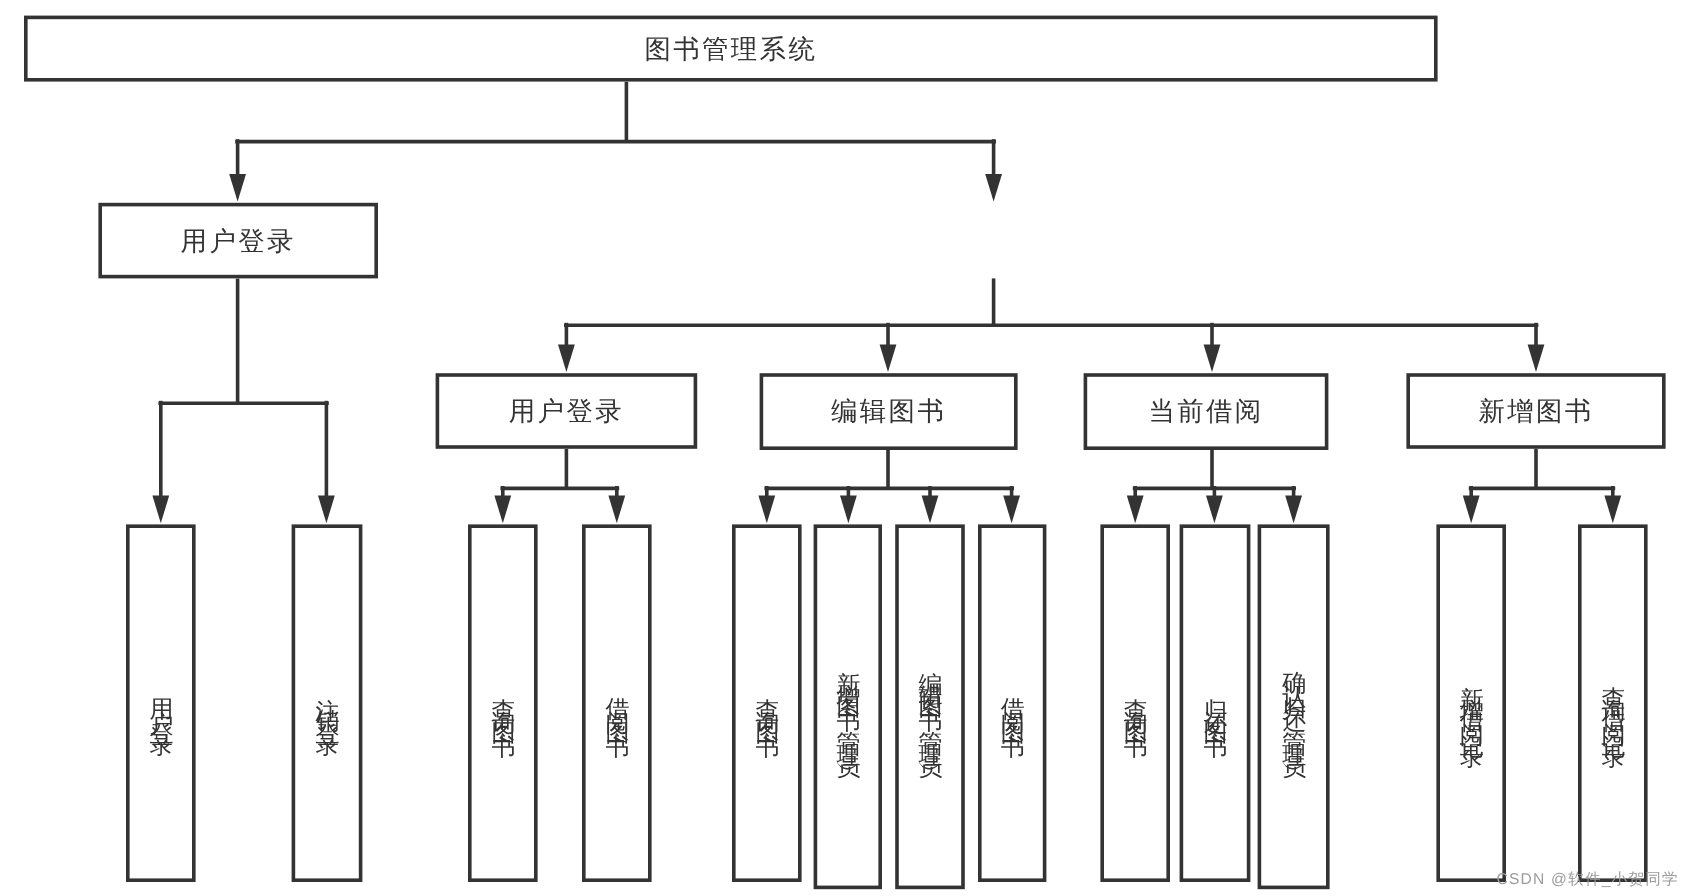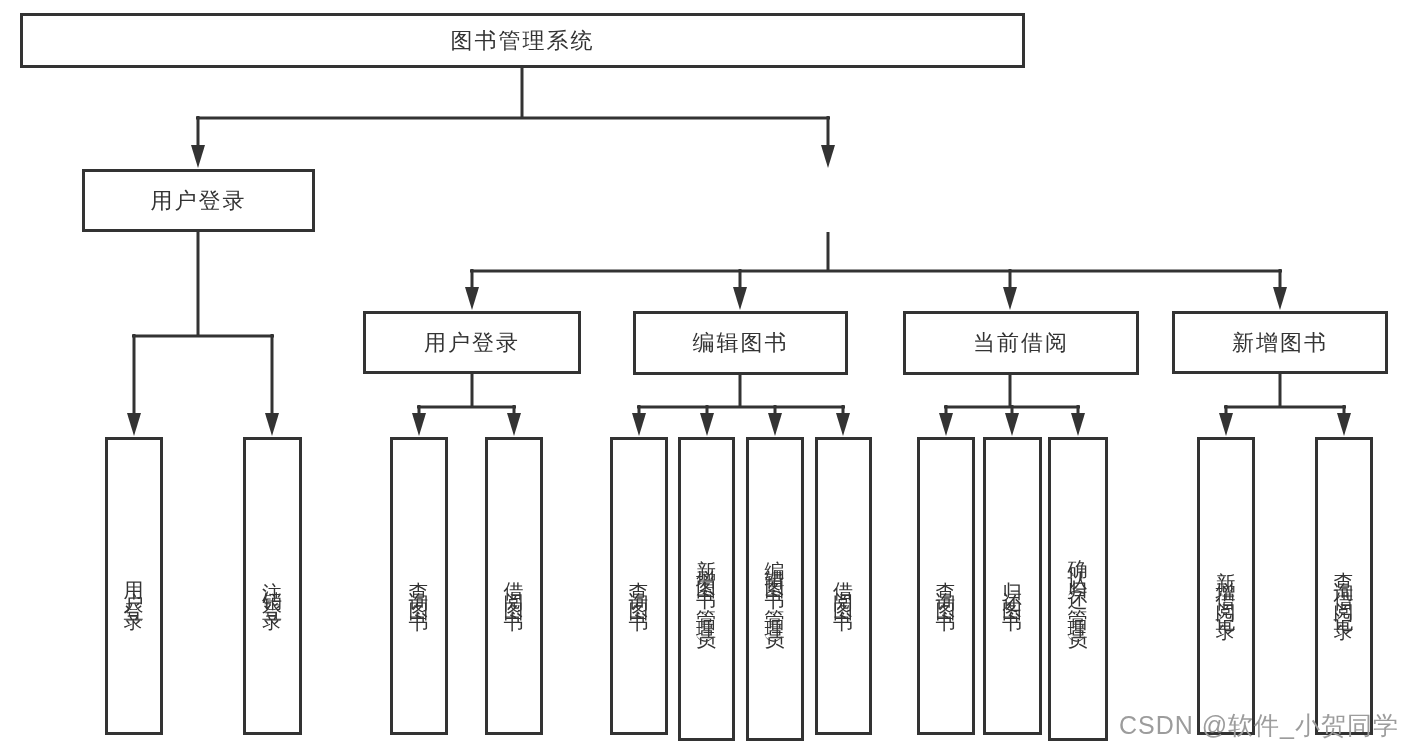--- a/index.html
+++ b/index.html
@@ -14,21 +14,21 @@
   .box {
     position:absolute; box-sizing:border-box; border:3px solid #333333;
     background:#ffffff; display:flex; align-items:center; justify-content:center;
   }
   .box.h span { font-size:22px; letter-spacing:2px; white-space:nowrap; }
   .box.v span {
     writing-mode:vertical-rl; text-orientation:mixed;
     font-size:20px; letter-spacing:10px; line-height:1;
   }
   .watermark {
-    position:absolute; right:6px; bottom:5px; font-size:25px;
+    position:absolute; right:6px; bottom:5px; font-size:13px;
     color:#9c9c9c; letter-spacing:1px; white-space:nowrap;
   }
 </style>
 </head>
 <body>
 
 <div class="canvas">
 
   <svg class="connectors" viewBox="0 0 1405 747">
 
@@ -85,35 +85,35 @@
     <polygon points="1071,413 1085,413 1078,436"></polygon>
 
     <line x1="1280" y1="374" x2="1280" y2="407"></line>
     <line x1="1224" y1="407" x2="1346" y2="407"></line>
     <line x1="1226" y1="405" x2="1226" y2="416"></line>
     <polygon points="1219,413 1233,413 1226,436"></polygon>
     <line x1="1344" y1="405" x2="1344" y2="416"></line>
     <polygon points="1337,413 1351,413 1344,436"></polygon>
   </svg>
 
-  <div class="box h" style="left:20px;top:13px;width:1005px;height:55px">
+  <div class="box h" style="left:20px;top:13px;width:1178px;height:55px">
     <span>图书管理系统</span>
   </div>
 
   <div class="box h" style="left:82px;top:169px;width:233px;height:63px">
     <span>用户登录</span>
   </div>
 
   <div class="box h" style="left:363px;top:311px;width:218px;height:63px">
     <span>用户登录</span>
   </div>
   <div class="box h" style="left:633px;top:311px;width:215px;height:64px">
     <span>编辑图书</span>
   </div>
-  <div class="box h" style="left:903px;top:311px;width:236px;height:64px">
+  <div class="box h" style="left:903px;top:311px;width:204px;height:64px">
     <span>当前借阅</span>
   </div>
   <div class="box h" style="left:1172px;top:311px;width:216px;height:63px">
     <span>新增图书</span>
   </div>
 
   <div class="box v" style="left:105px;top:437px;width:58px;height:298px">
     <span>用户登录</span>
   </div>
   <div class="box v" style="left:243px;top:437px;width:59px;height:298px">

